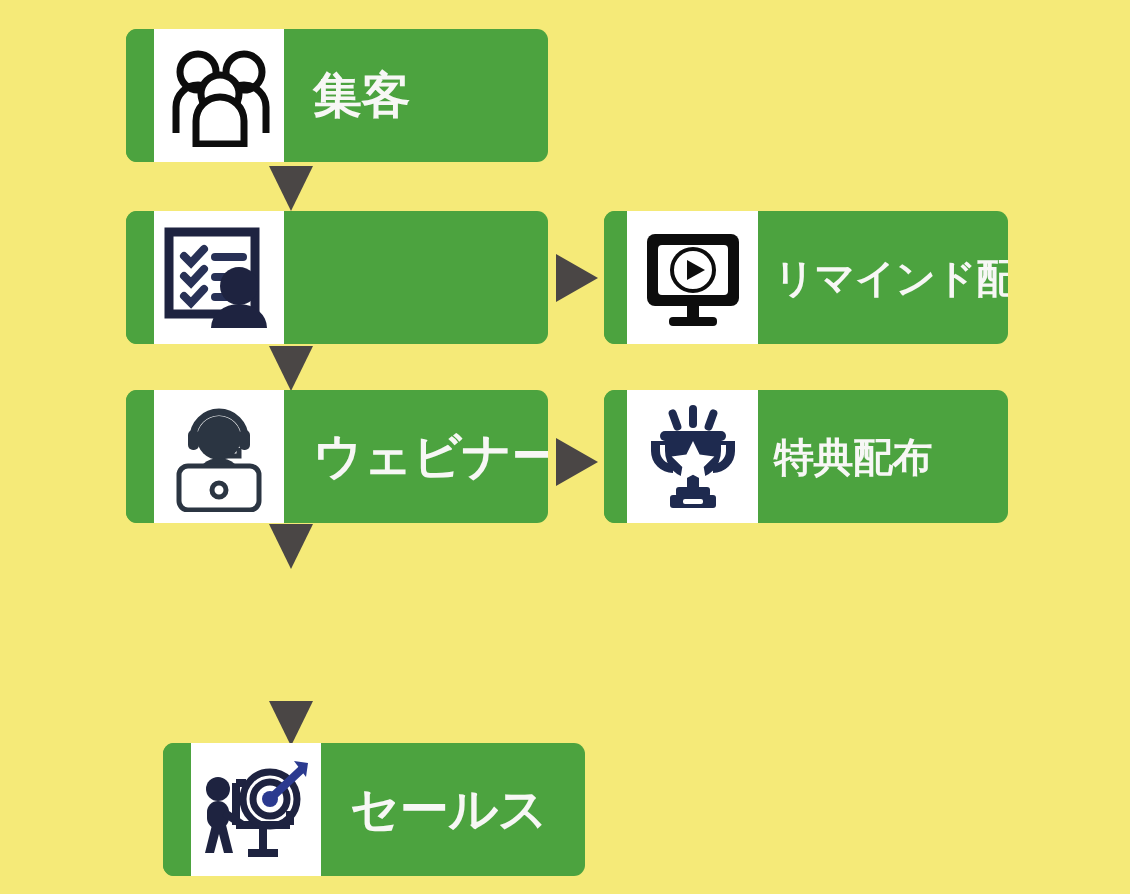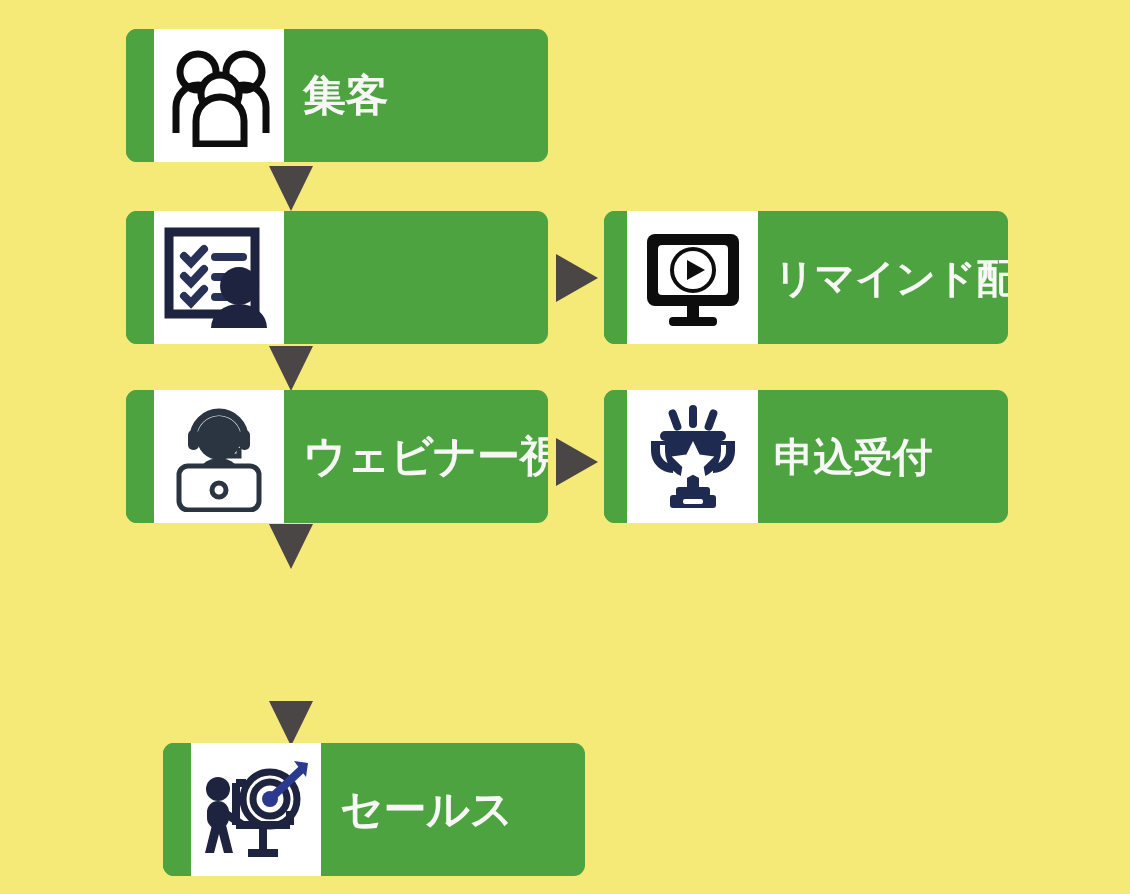--- a/index.html
+++ b/index.html
@@ -55,23 +55,23 @@
   .branch .tile {
     flex-basis: 131px;
   }
   .tile svg {
     display: block;
   }
   .label {
     flex: 1 1 auto;
     display: flex;
     align-items: center;
-    padding-left: 19px;
+    padding-left: 29px;
     color: #f7f7f5;
-    font-size: 43px;
+    font-size: 49px;
     font-weight: 700;
     letter-spacing: -0.5px;
     line-height: 1;
     white-space: nowrap;
   }
   .branch .label {
     padding-left: 16px;
     font-size: 40px;
   }
 
@@ -219,21 +219,21 @@
             <path d="M78 38 h14 v10 a22 22 0 0 1 -22 22 v-9 a13 13 0 0 0 13 -13 v-6 h-5 z"></path>
             <rect x="44" y="70" width="12" height="16"></rect>
             <rect x="33" y="84" width="34" height="10" rx="3"></rect>
             <rect x="27" y="92" width="46" height="13" rx="3"></rect>
           </g>
           <rect x="40" y="96" width="20" height="5" rx="2" fill="#ffffff"></rect>
           <path d="M50 38 l6.6 13.4 14.8 2.2 -10.7 10.4 2.5 14.7 -13.2 -6.9 -13.2 6.9 2.5 -14.7 -10.7 -10.4 14.8 -2.2 z" fill="#ffffff"></path>
         </svg>
       </span>
     </div>
-    <div class="label">申込受付</div>
+    <div class="label">特典配布</div>
   </div>
 
   <div class="arrow-down ad2"></div>
 
 
   <div class="arrow-down ad3"></div>
 
   <div class="card main row4">
     <div class="strip"></div>
     <div class="tile">

